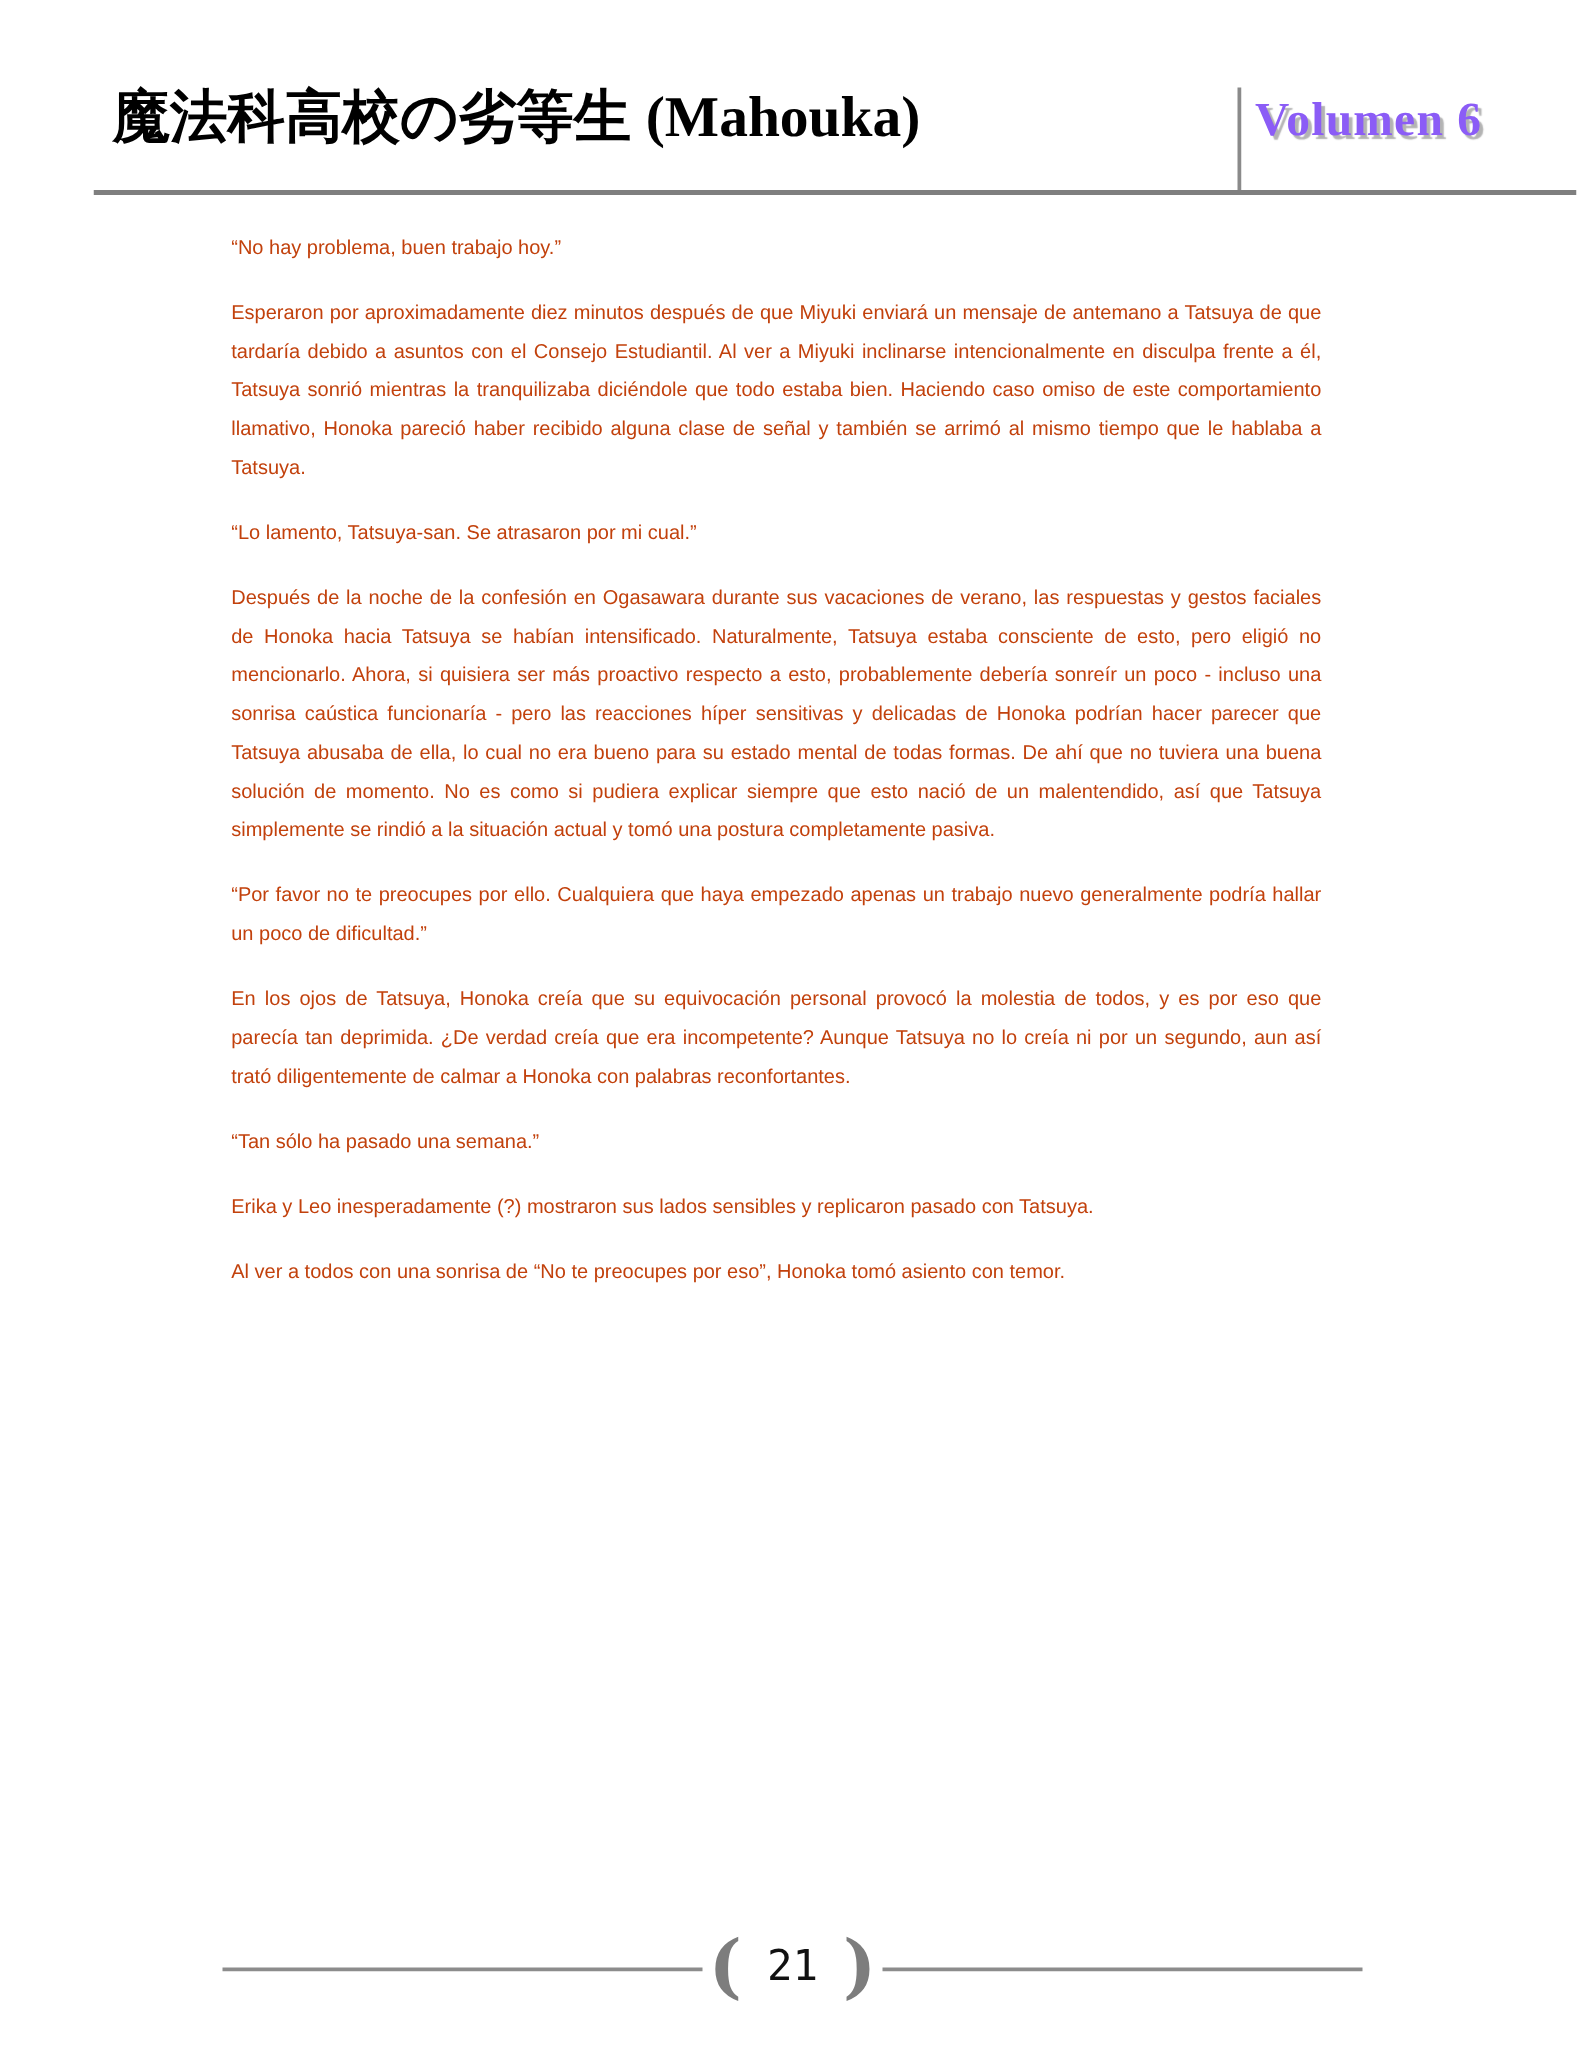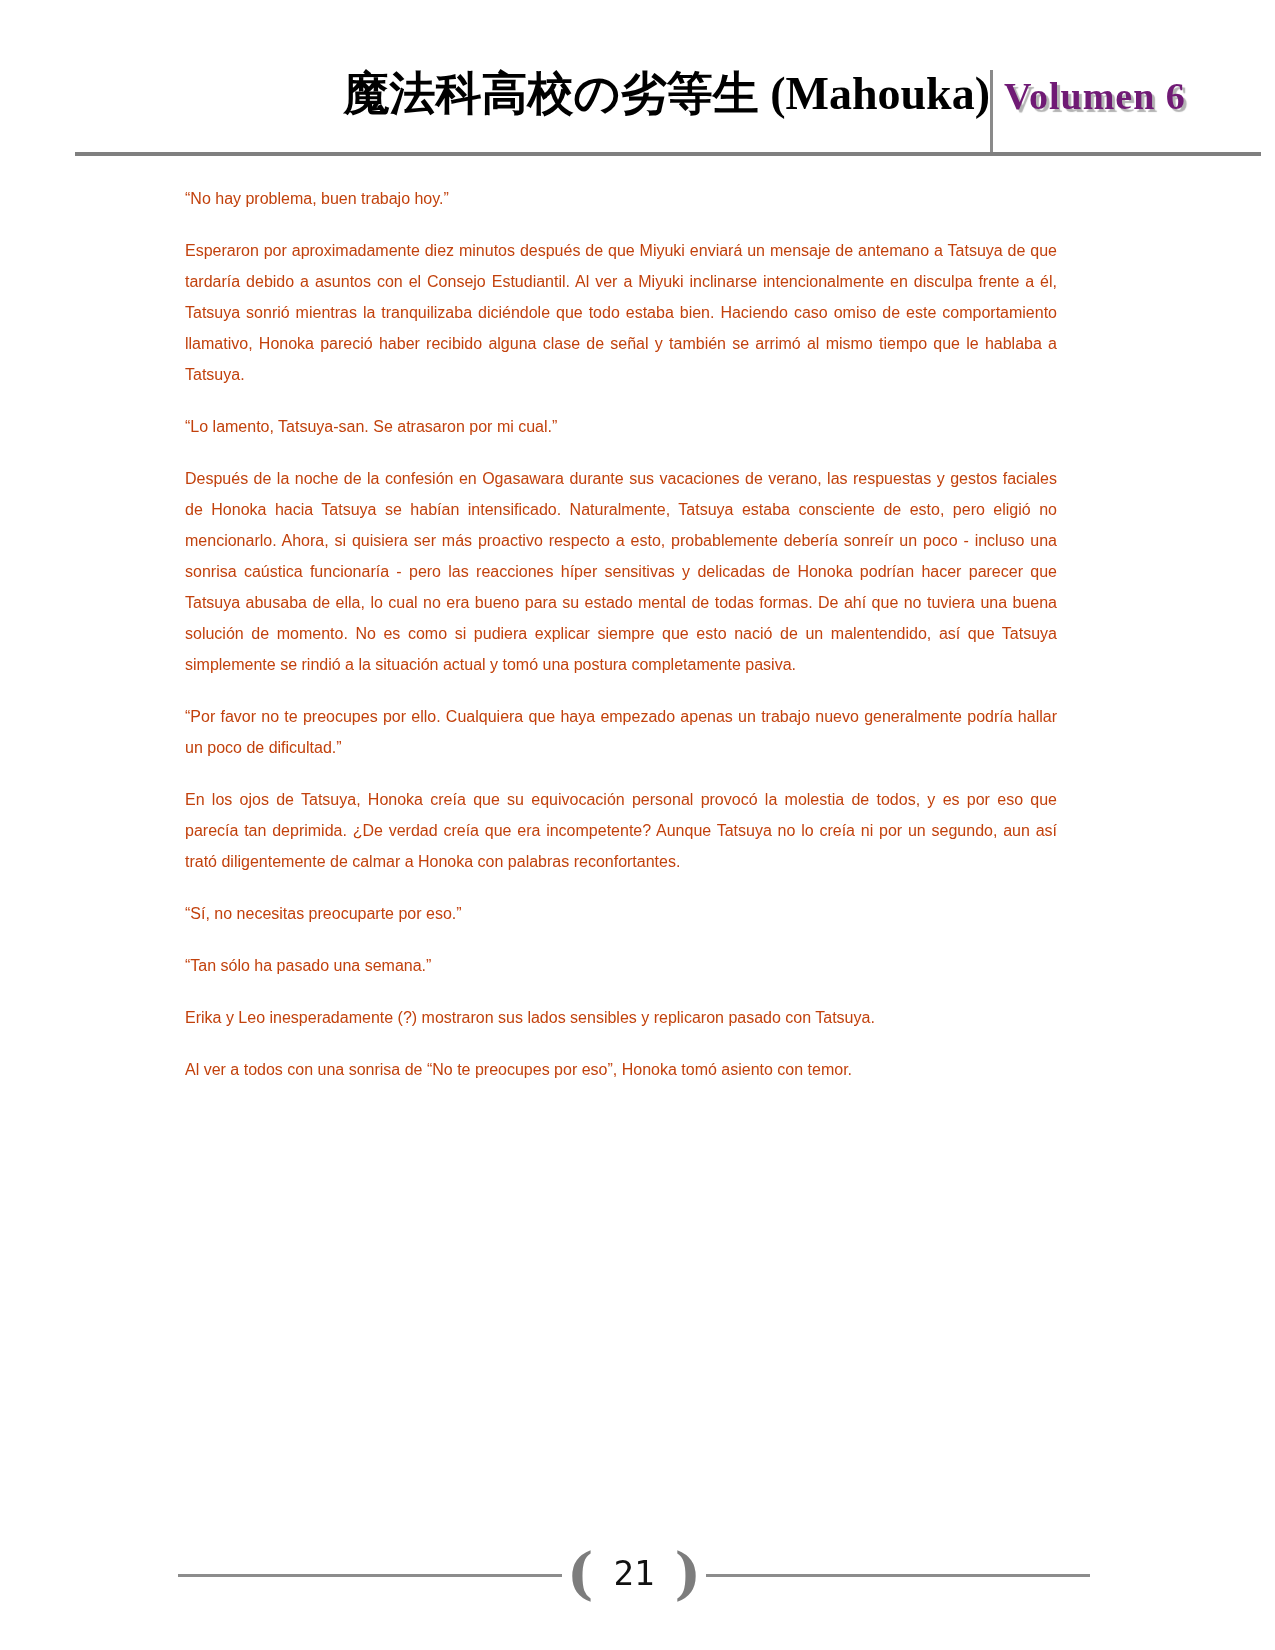--- a/index.html
+++ b/index.html
@@ -20,21 +20,21 @@
   .header {
     position: absolute;
     top: 0; left: 0; right: 0;
     height: 157px;
   }
   .novel-title {
     position: absolute;
     left: 90px;
     top: 63px;
     width: 900px;
-    text-align: right;
+    text-align: left;
     font-family: "Liberation Serif", serif;
     font-weight: bold;
     font-size: 46px;
     line-height: 1.35;
     color: #000000;
     white-space: nowrap;
   }
   .volume-separator {
     position: absolute;
     left: 990px;
@@ -112,32 +112,31 @@
   }
 </style>
 </head>
 <body>
 
 <div class="page">
 
   <div class="header">
     <div class="novel-title">魔法科高校の劣等生 (Mahouka)</div>
     <div class="volume-separator"></div>
-    <div class="volume-label" style="color: #701a75;">Volumen 6</div>
+    <div class="volume-label" style="color: #8b5cf6;">Volumen 6</div>
     <div class="header-rule" style="background: rgb(127, 127, 127);"></div>
   </div>
 
   <div class="body-text">
     <p>“No hay problema, buen trabajo hoy.”</p>
     <p>Esperaron por aproximadamente diez minutos después de que Miyuki enviará un mensaje de antemano a Tatsuya de que tardaría debido a asuntos con el Consejo Estudiantil. Al ver a Miyuki inclinarse intencionalmente en disculpa frente a él, Tatsuya sonrió mientras la tranquilizaba diciéndole que todo estaba bien. Haciendo caso omiso de este comportamiento llamativo, Honoka pareció haber recibido alguna clase de señal y también se arrimó al mismo tiempo que le hablaba a Tatsuya.</p>
     <p>“Lo lamento, Tatsuya-san. Se atrasaron por mi cual.”</p>
     <p>Después de la noche de la confesión en Ogasawara durante sus vacaciones de verano, las respuestas y gestos faciales de Honoka hacia Tatsuya se habían intensificado. Naturalmente, Tatsuya estaba consciente de esto, pero eligió no mencionarlo. Ahora, si quisiera ser más proactivo respecto a esto, probablemente debería sonreír un poco - incluso una sonrisa caústica funcionaría - pero las reacciones híper sensitivas y delicadas de Honoka podrían hacer parecer que Tatsuya abusaba de ella, lo cual no era bueno para su estado mental de todas formas. De ahí que no tuviera una buena solución de momento. No es como si pudiera explicar siempre  que esto nació de un malentendido, así que  Tatsuya simplemente se rindió a la situación actual y tomó una postura completamente pasiva.</p>
     <p>“Por favor no te preocupes por ello. Cualquiera que haya empezado apenas un trabajo nuevo generalmente podría hallar un poco de dificultad.”</p>
     <p>En los ojos de Tatsuya, Honoka creía que su equivocación personal provocó la molestia de todos, y es por eso que parecía tan deprimida. ¿De verdad creía que era incompetente? Aunque Tatsuya no lo creía ni por un segundo, aun así trató diligentemente de calmar a Honoka con palabras reconfortantes.</p>
-    <p>“Sí, no necesitas preocuparte por eso.”</p>
     <p>“Tan sólo ha pasado una semana.”</p>
     <p>Erika y Leo inesperadamente (?) mostraron sus lados sensibles y replicaron pasado con Tatsuya.</p>
     <p>Al ver a todos con una sonrisa de “No te preocupes por eso”, Honoka tomó asiento con temor.</p>
   </div>
 
   <div class="footer">
     <div class="footer-rule"></div>
     <span class="page-number-bracket">(</span>
     <span class="page-number">21</span>
     <span class="page-number-bracket">)</span>

